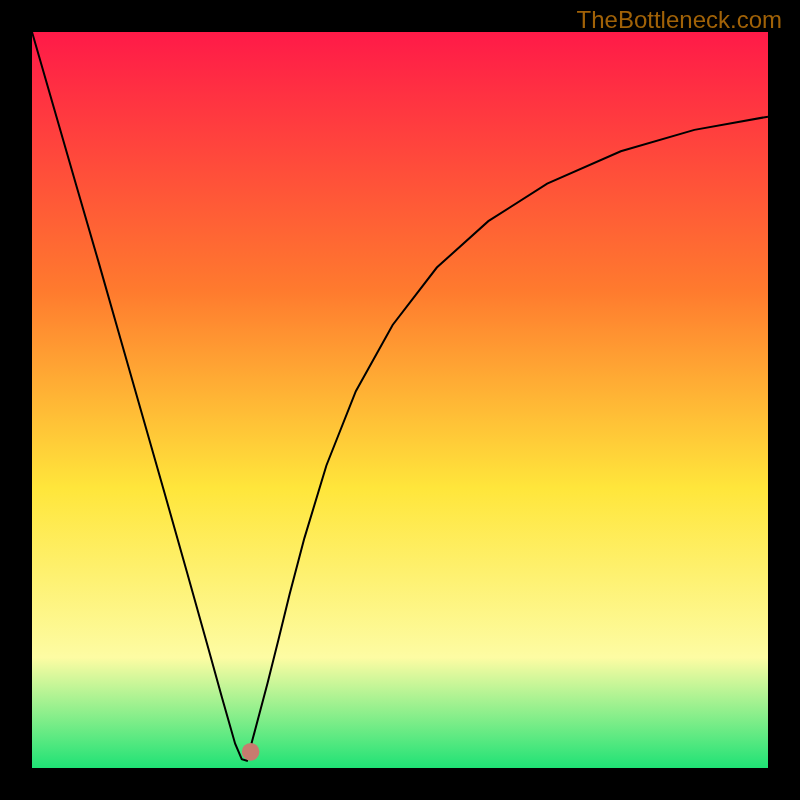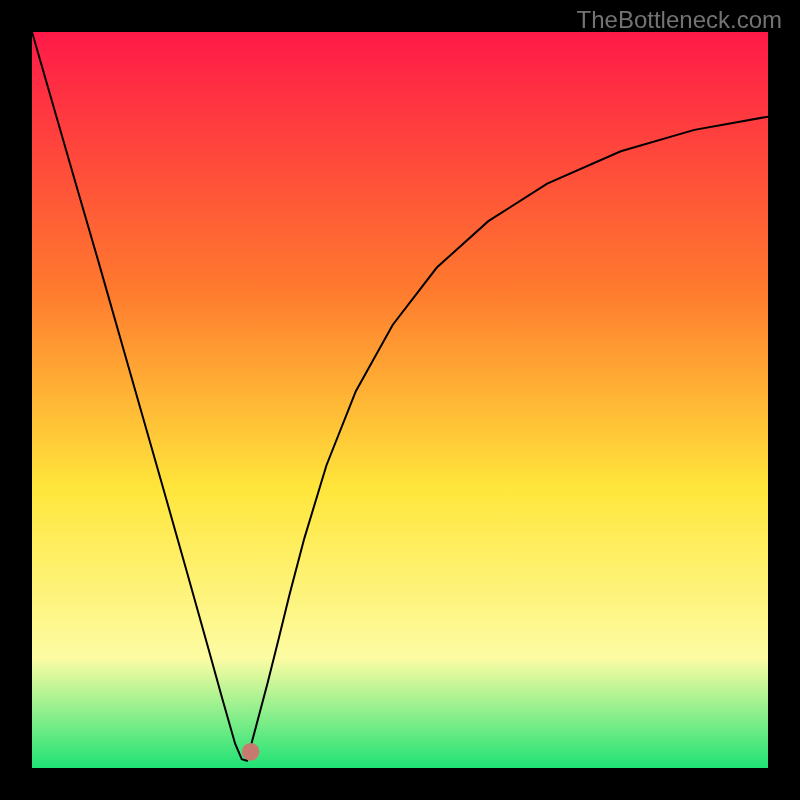--- a/index.html
+++ b/index.html
@@ -8,21 +8,21 @@
     width: 800px;
     height: 800px;
     background: #000;
     font-family: Arial, Helvetica, sans-serif;
     position: relative;
   }
   .watermark {
     position: absolute;
     top: 6px;
     right: 18px;
-    color: #737373;
+    color: #a16207;
     font-size: 24px;
     font-weight: 500;
     z-index: 2;
   }
   .plot-wrap {
     position: absolute;
     left: 32px;
     top: 32px;
     width: 736px;
     height: 736px;

